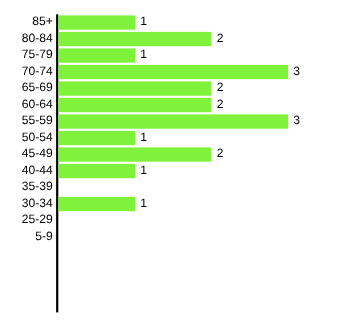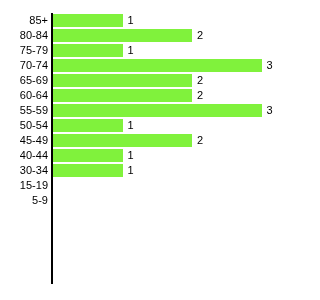--- a/index.html
+++ b/index.html
@@ -151,28 +151,32 @@
           </div>
         </div>
         <div class="row">
           <div class="cat-label">40-44</div>
           <div class="bar-track">
             <div class="bar" style="width: 69.5px; background: rgb(128, 242, 60);"></div>
             <div class="bar-value" style="left: 74.5px;">1</div>
           </div>
         </div>
         <div class="row">
+          <div class="cat-label">35-39</div>
+          <div class="bar-track"></div>
+        </div>
+        <div class="row">
           <div class="cat-label">30-34</div>
           <div class="bar-track">
             <div class="bar" style="width: 69.5px; background: rgb(128, 242, 60);"></div>
             <div class="bar-value" style="left: 74.5px;">1</div>
           </div>
         </div>
         <div class="row">
-          <div class="cat-label">15-19</div>
+          <div class="cat-label">25-29</div>
           <div class="bar-track"></div>
         </div>
         <div class="row">
           <div class="cat-label">5-9</div>
           <div class="bar-track"></div>
         </div>
       </div>
   </div>
 </div>
 

